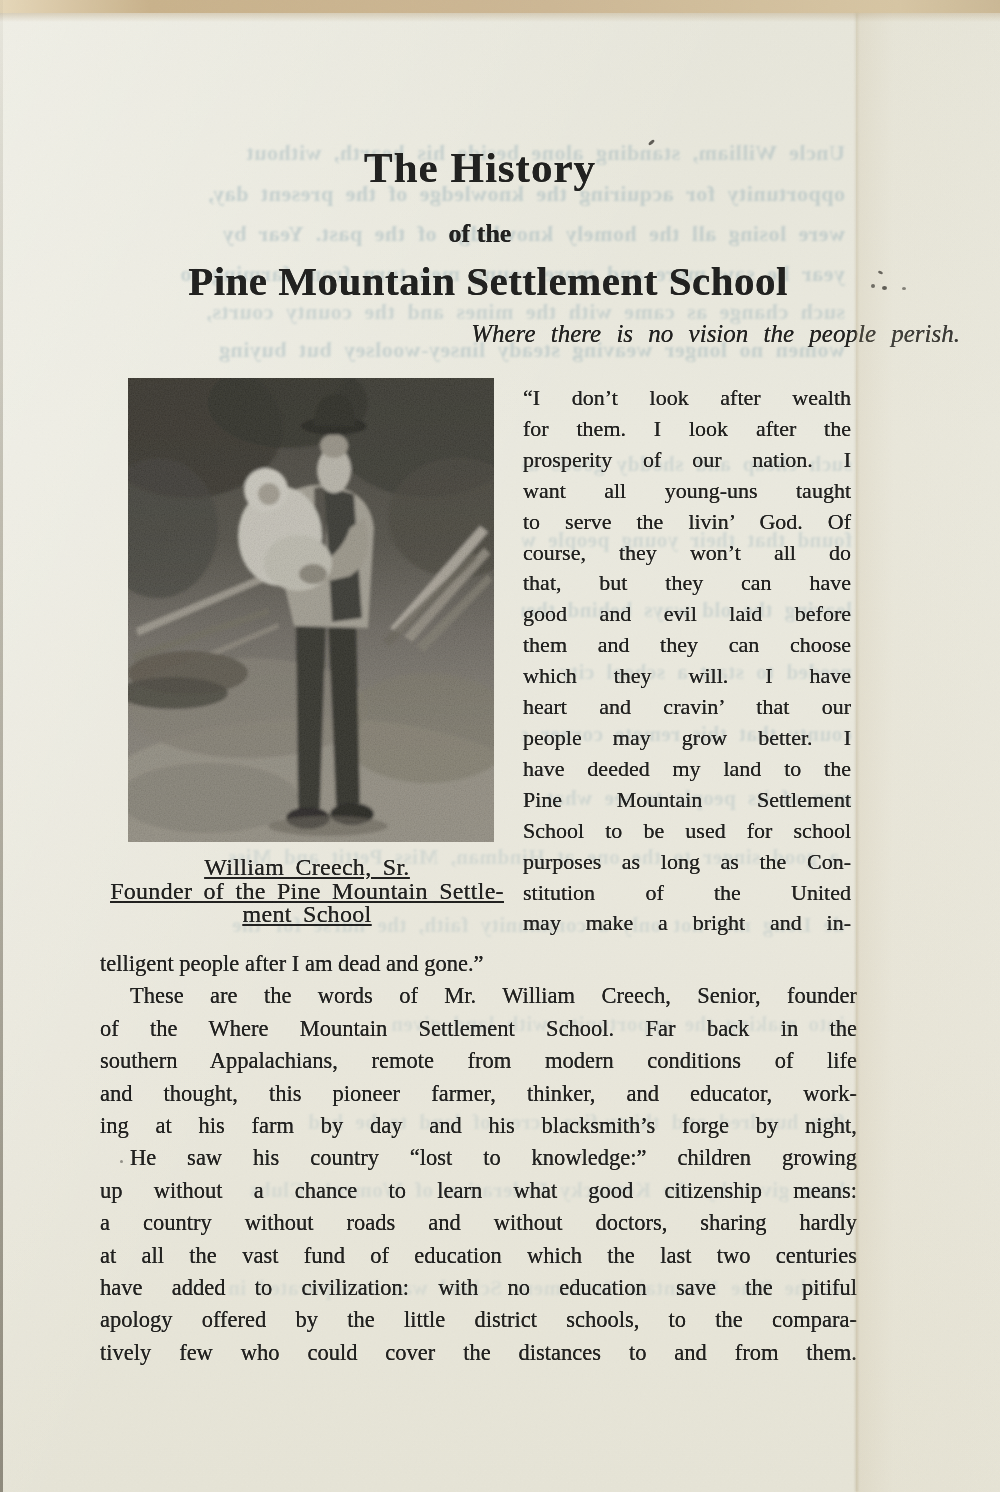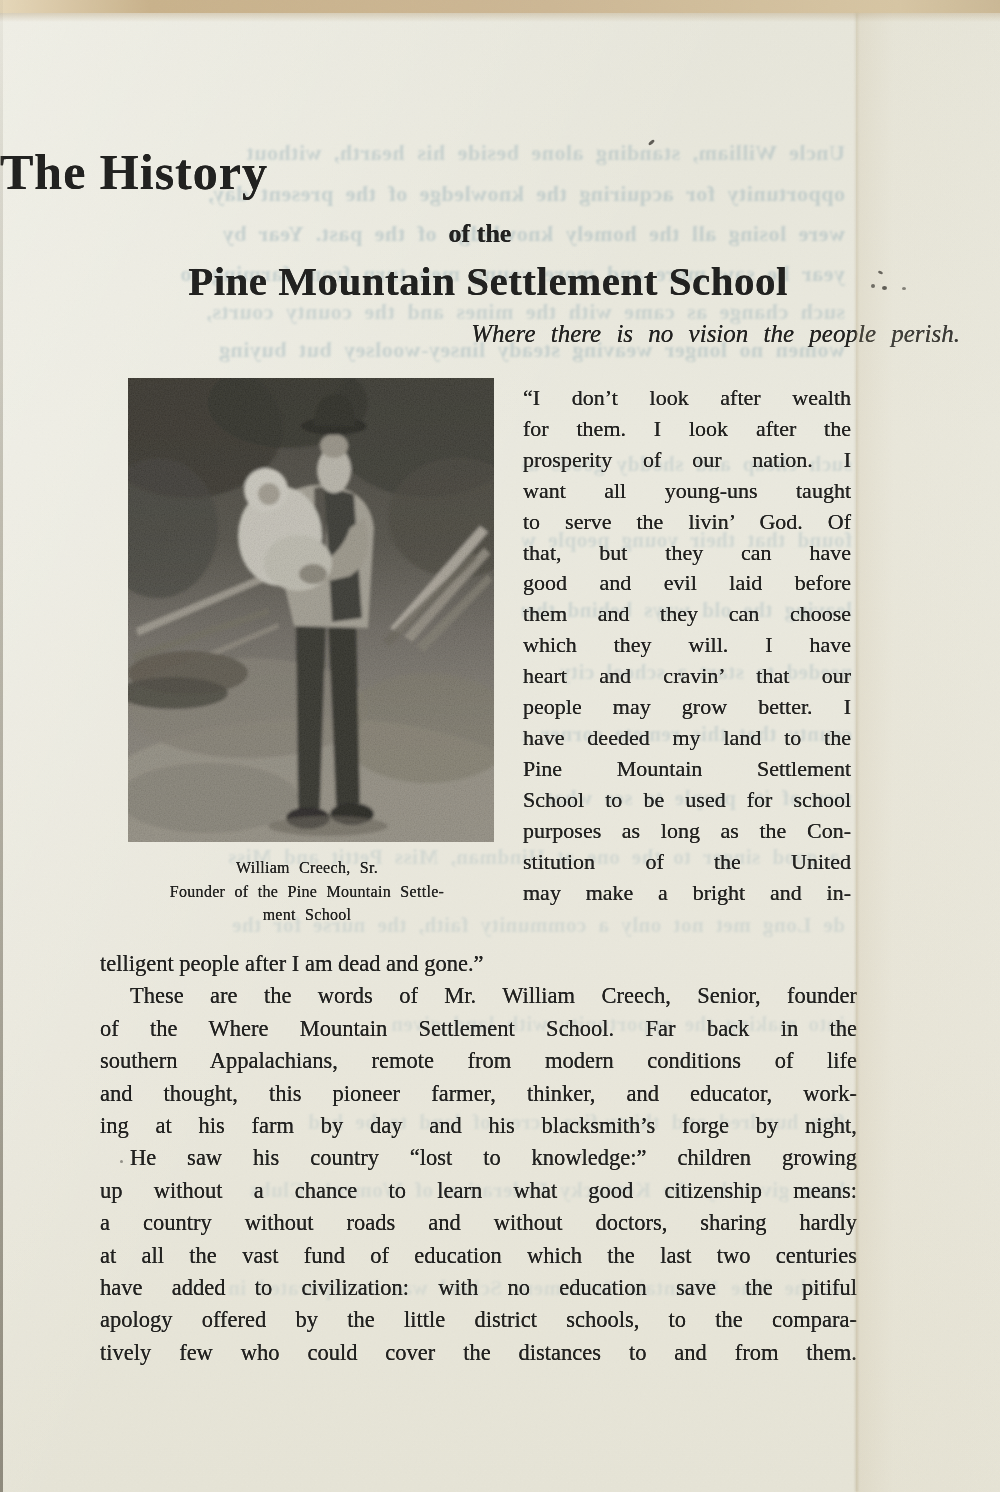--- a/index.html
+++ b/index.html
@@ -22,34 +22,34 @@
   .right-strip{position:absolute;left:856px;right:0;top:13px;bottom:0;
     background:linear-gradient(90deg,rgba(200,184,150,0.22) 0,rgba(228,220,198,0.16) 26%,rgba(230,224,204,0.10) 100%);}
   .right-strip-line{position:absolute;left:855px;top:13px;bottom:0;width:3px;
     background:linear-gradient(180deg,rgba(170,155,120,0.18),rgba(170,155,120,0.30));filter:blur(1px);}
 
   
   .ghost{position:absolute;color:#97b0b8;transform:scaleX(-1);filter:blur(1.2px);
     font-weight:bold;letter-spacing:0.5px;word-spacing:6px;white-space:nowrap;overflow:hidden;}
 
   
-  .title-1{position:absolute;left:0;top:143px;width:960px;text-align:left;
-    font-size:50px;font-weight:bold;letter-spacing:1px;text-shadow:0 0 0.5px #20201f;}
+  .title-1{position:absolute;left:0;top:143px;width:960px;text-align:center;
+    font-size:43px;font-weight:bold;letter-spacing:1px;text-shadow:0 0 0.5px #20201f;}
   .title-2{position:absolute;left:0;top:219px;width:960px;text-align:center;
     font-size:26px;font-weight:bold;text-shadow:0 0 0.4px #20201f;}
   .title-3{position:absolute;left:0;top:257px;width:960px;text-align:center;
     font-size:41px;font-weight:bold;letter-spacing:0.5px;text-shadow:0 0 0.5px #20201f;padding-left:8px;}
   .epigraph{position:absolute;left:0;top:320px;width:960px;text-align:right;
     font-size:25px;font-style:italic;word-spacing:9px;text-shadow:0 0 0.4px #20201f;}
 
   
   .photo-wrap{position:absolute;left:128px;top:378px;width:366px;height:464px;}
   .photo-wrap svg{display:block;}
   .caption{position:absolute;left:92px;top:856px;width:430px;
-    font-size:16px;line-height:23.6px;letter-spacing:0.3px;word-spacing:5px;}
+    font-size:24px;line-height:23.6px;letter-spacing:0.3px;word-spacing:5px;text-decoration:underline;}
   .caption .tline{text-align:center;text-align-last:center;text-shadow:0 0 0.4px #20201f;}
 
   
   .quote-col{position:absolute;left:523px;top:383px;width:328px;
     font-size:22px;line-height:30.9px;text-shadow:0 0 0.4px #20201f;}
   
   .flow{position:absolute;left:100px;top:948px;width:757px;
     font-size:22.5px;line-height:32.4px;text-shadow:0 0 0.4px #20201f;}
   .flow .cont{text-align:left;}
   .tline{text-align:justify;text-align-last:justify;}
@@ -170,20 +170,21 @@
       <div class="tline">Founder of the Pine Mountain Settle-</div>
       <div class="tline">ment School</div>
     </div>
 
   <div class="quote-col">
       <div class="tline">“I don’t look after wealth</div>
       <div class="tline">for them.  I look after the</div>
       <div class="tline">prosperity of our nation.  I</div>
       <div class="tline">want all young-uns taught</div>
       <div class="tline">to serve the livin’ God.  Of</div>
+      <div class="tline">course, they won’t all do</div>
       <div class="tline">that, but they can have</div>
       <div class="tline">good and evil laid before</div>
       <div class="tline">them and they can choose</div>
       <div class="tline">which they will.  I have</div>
       <div class="tline">heart and cravin’ that our</div>
       <div class="tline">people may grow better.  I</div>
       <div class="tline">have deeded my land to the</div>
       <div class="tline">Pine Mountain Settlement</div>
       <div class="tline">School to be used for school</div>
       <div class="tline">purposes as long as the Con-</div>

